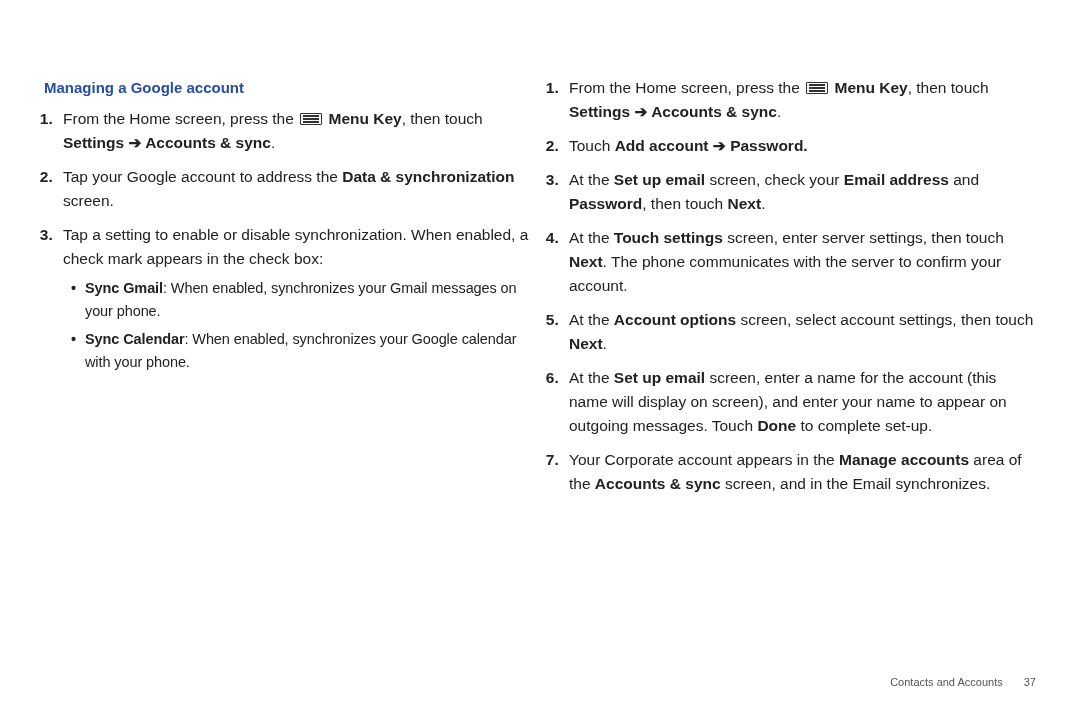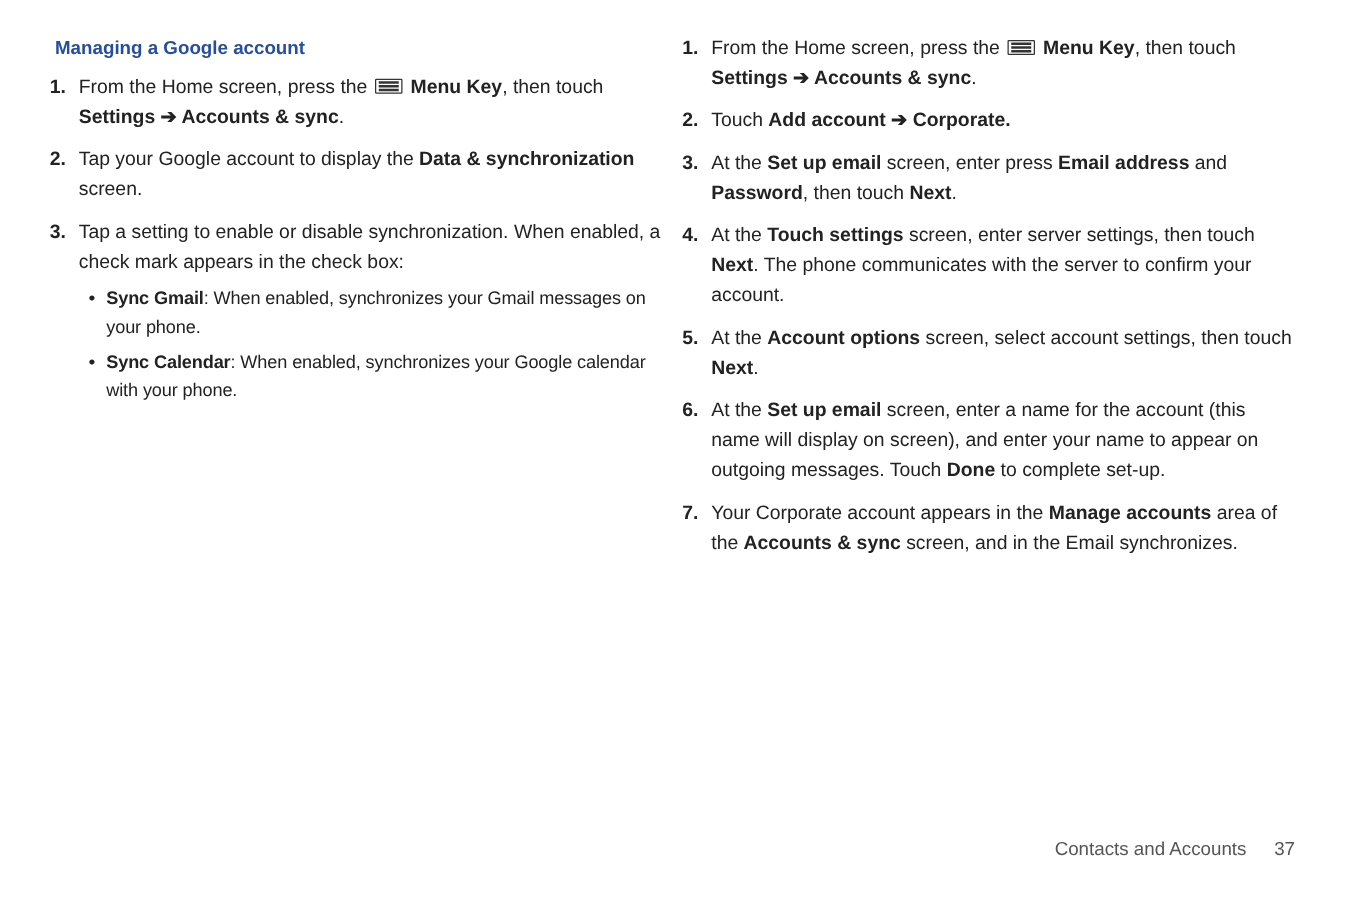--- a/index.html
+++ b/index.html
@@ -9,21 +9,21 @@
     height: 720px;
     font-family: "Helvetica Neue", Helvetica, Arial, sans-serif;
     background: #fff;
     color: #222;
     box-sizing: border-box;
     overflow: hidden;
   }
   .page {
     display: flex;
     flex-direction: row;
-    padding: 27px 44px 40px 44px;
+    padding: 76px 44px 40px 44px;
     gap: 20px;
     height: 100%;
     box-sizing: border-box;
     position: relative;
   }
   .col {
     flex: 1;
     font-size: 15.5px;
     line-height: 1.55;
   }
@@ -90,21 +90,21 @@
     top: 2px;
     width: 16px;
     height: 2px;
     background: #333;
     box-shadow: 0 3px 0 #333, 0 6px 0 #333;
   }
   .footer {
     position: absolute;
     bottom: 32px;
     right: 44px;
-    font-size: 15px;
+    font-size: 11px;
     color: #555;
     font-family: "Helvetica Neue", Arial, sans-serif;
   }
   .footer .pnum {
     margin-left: 18px;
   }
   strong { font-weight: 700; }
 </style>
 </head>
 <body>
@@ -113,44 +113,44 @@
 
   <div class="col">
     <div class="heading">Managing a Google account</div>
     <ol>
       <li>
         <span>From the Home screen, press the </span>
         <span class="menu-icon"></span>
         <strong>Menu Key</strong><span>, then touch </span><strong>Settings ➔ Accounts &amp; sync</strong><span>.</span>
       </li>
       <li>
-        <span>Tap your Google account to display the </span><strong>Data &amp; synchronization</strong><span> screen.</span>
+        <span>Tap your Google account to address the </span><strong>Data &amp; synchronization</strong><span> screen.</span>
       </li>
       <li>
         <span>Tap a setting to enable or disable synchronization. When enabled, a check mark appears in the check box:</span>
         <ul>
           <li><strong>Sync Gmail</strong><span>: When enabled, synchronizes your Gmail messages on your phone.</span></li>
           <li><strong>Sync Calendar</strong><span>: When enabled, synchronizes your Google calendar with your phone.</span></li>
         </ul>
       </li>
     </ol>
   </div>
 
   <div class="col">
     <ol>
       <li>
         <span>From the Home screen, press the </span>
         <span class="menu-icon"></span>
         <strong>Menu Key</strong><span>, then touch </span><strong>Settings ➔ Accounts &amp; sync</strong><span>.</span>
       </li>
       <li>
-        <span>Touch </span><strong>Add account ➔ Corporate.</strong>
+        <span>Touch </span><strong>Add account ➔ Password.</strong>
       </li>
       <li>
-        <span>At the </span><strong>Set up email</strong><span> screen, enter press </span><strong>Email address</strong><span> and </span><strong>Password</strong><span>, then touch </span><strong>Next</strong><span>.</span>
+        <span>At the </span><strong>Set up email</strong><span> screen, check your </span><strong>Email address</strong><span> and </span><strong>Password</strong><span>, then touch </span><strong>Next</strong><span>.</span>
       </li>
       <li>
         <span>At the </span><strong>Touch settings</strong><span> screen, enter server settings, then touch </span><strong>Next</strong><span>. The phone communicates with the server to confirm your account.</span>
       </li>
       <li>
         <span>At the </span><strong>Account options</strong><span> screen, select account settings, then touch </span><strong>Next</strong><span>.</span>
       </li>
       <li>
         <span>At the </span><strong>Set up email</strong><span> screen, enter a name for the account (this name will display on screen), and enter your name to appear on outgoing messages. Touch </span><strong>Done</strong><span> to complete set-up.</span>
       </li>

